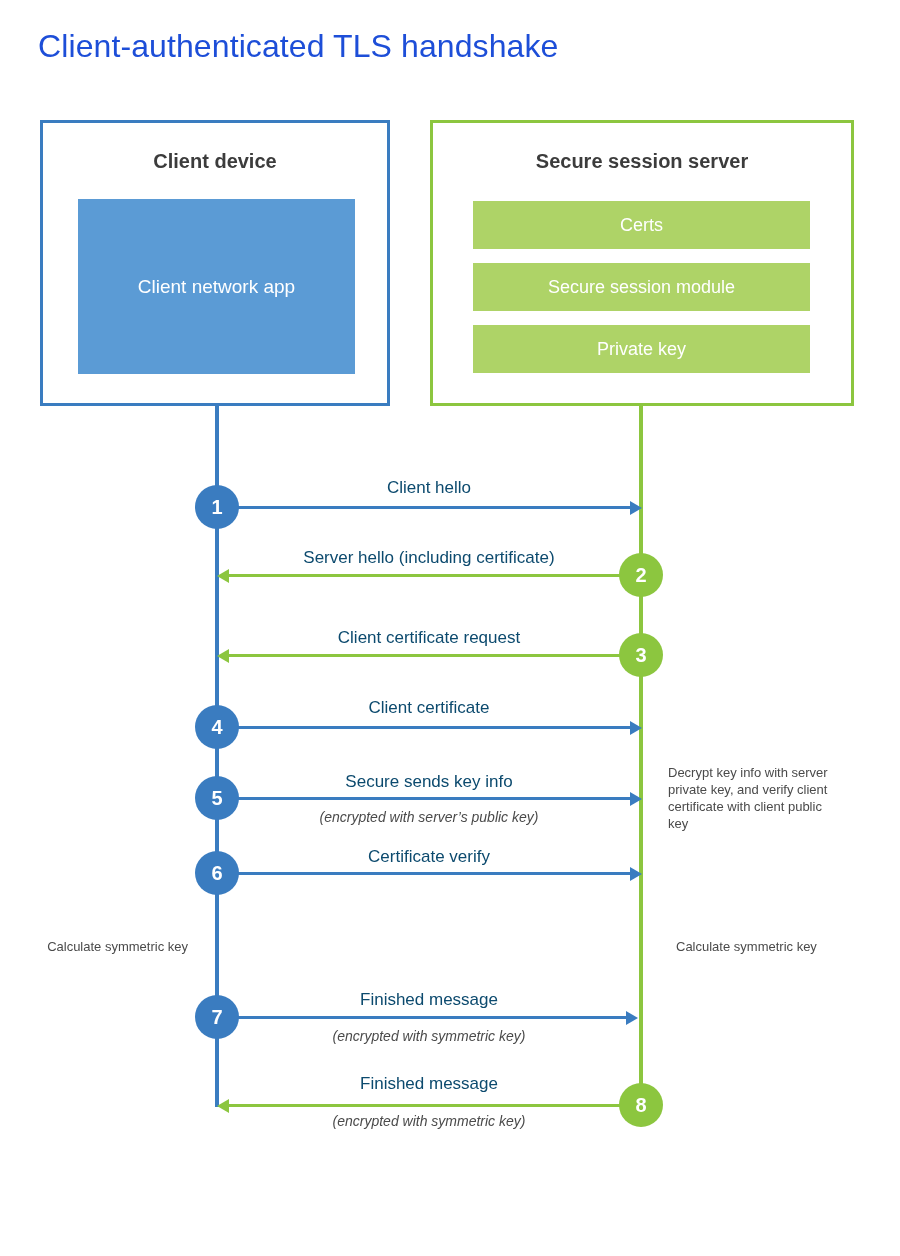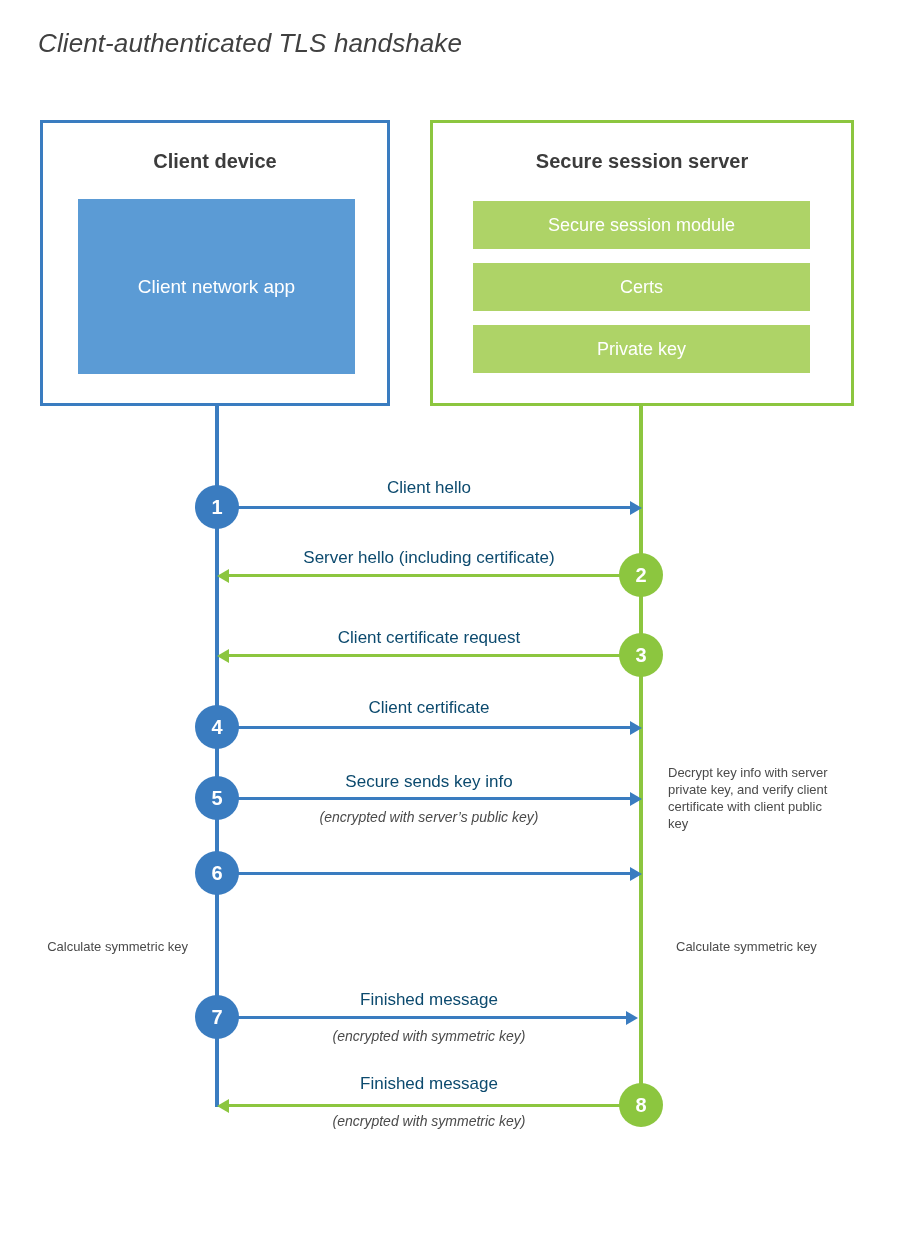--- a/index.html
+++ b/index.html
@@ -15,26 +15,25 @@
     position: relative;
     width: 900px;
     height: 1256px;
     background: #ffffff;
     overflow: hidden;
   }
   .page-title {
     position: absolute;
     left: 38px;
     top: 28px;
-    font-size: 26px;
+    font-size: 32px;
     font-weight: 400;
-    color: #404040;
+    color: #1d4ed8;
     letter-spacing: 0.1px;
     white-space: nowrap;
-    font-style: italic;
   }
 
   
   .actor-box {
     position: absolute;
     background: #ffffff;
     box-sizing: border-box;
   }
   .actor-box.client {
     left: 40px;
@@ -192,22 +191,22 @@
   <div class="page-title">Client-authenticated TLS handshake</div>
 
   <div class="actor-box client">
     <div class="actor-title">Client device</div>
     <div class="client-app">Client network app</div>
   </div>
 
   <div class="actor-box server">
     <div class="actor-title">Secure session server</div>
     <div class="server-bars">
+      <div class="server-bar">Certs</div>
       <div class="server-bar">Secure session module</div>
-      <div class="server-bar">Certs</div>
       <div class="server-bar">Private key</div>
     </div>
   </div>
 
   <div class="lifeline client-line"></div>
   <div class="lifeline server-line"></div>
 
   <div class="msg-label" style="left:217px; top:478px; width:424px;">Client hello</div>
   <div class="arrow blue to-right" style="left:217px; top:506px; width:414px;">
       <span class="head"></span>
@@ -232,20 +231,21 @@
     </div>
   <div class="step-circle blue" style="left:195px; top:705px;">4</div>
 
   <div class="msg-label" style="left:217px; top:772px; width:424px;">Secure sends key info</div>
   <div class="arrow blue to-right" style="left:217px; top:797px; width:414px;">
       <span class="head"></span>
     </div>
   <div class="msg-sublabel" style="left:217px; top:809px; width:424px;">(encrypted with server’s public key)</div>
   <div class="step-circle blue" style="left:195px; top:776px;">5</div>
 
+  <div class="msg-label" style="left:217px; top:847px; width:424px;">Certificate verify</div>
   <div class="arrow blue to-right" style="left:217px; top:872px; width:414px;">
       <span class="head"></span>
     </div>
   <div class="step-circle blue" style="left:195px; top:851px;">6</div>
 
   <div class="side-note right-note" style="left:668px; top:764px; width:175px;">Decrypt key info with server private key, and verify client certificate with client public key</div>
   <div class="side-note left-note" style="left:20px; top:938px; width:168px;">Calculate symmetric key</div>
   <div class="side-note right-note" style="left:676px; top:938px; width:150px;">Calculate symmetric key</div>
 
   <div class="msg-label" style="left:217px; top:990px; width:424px;">Finished message</div>

